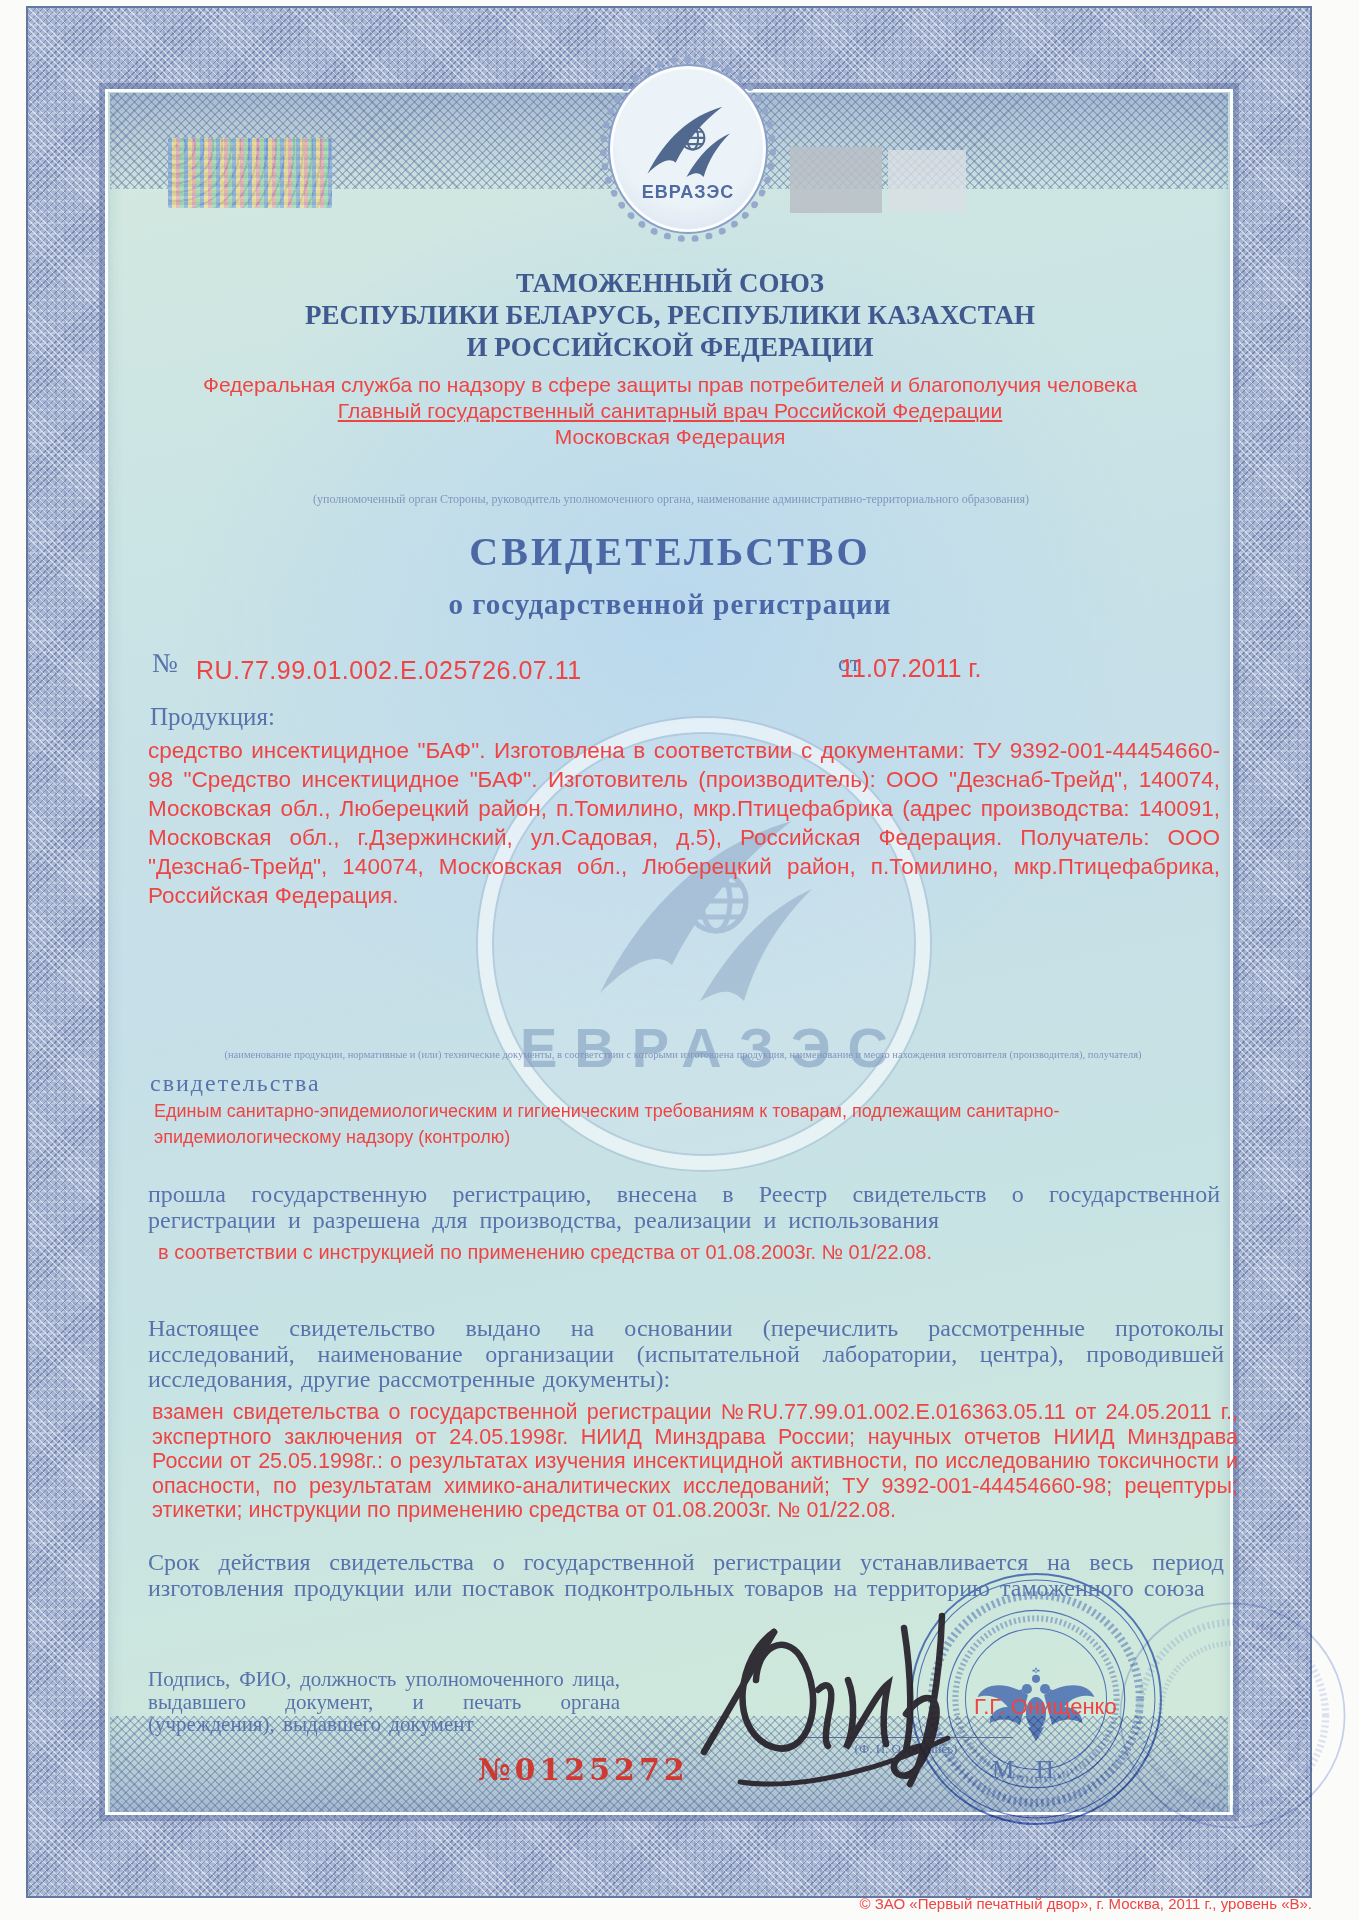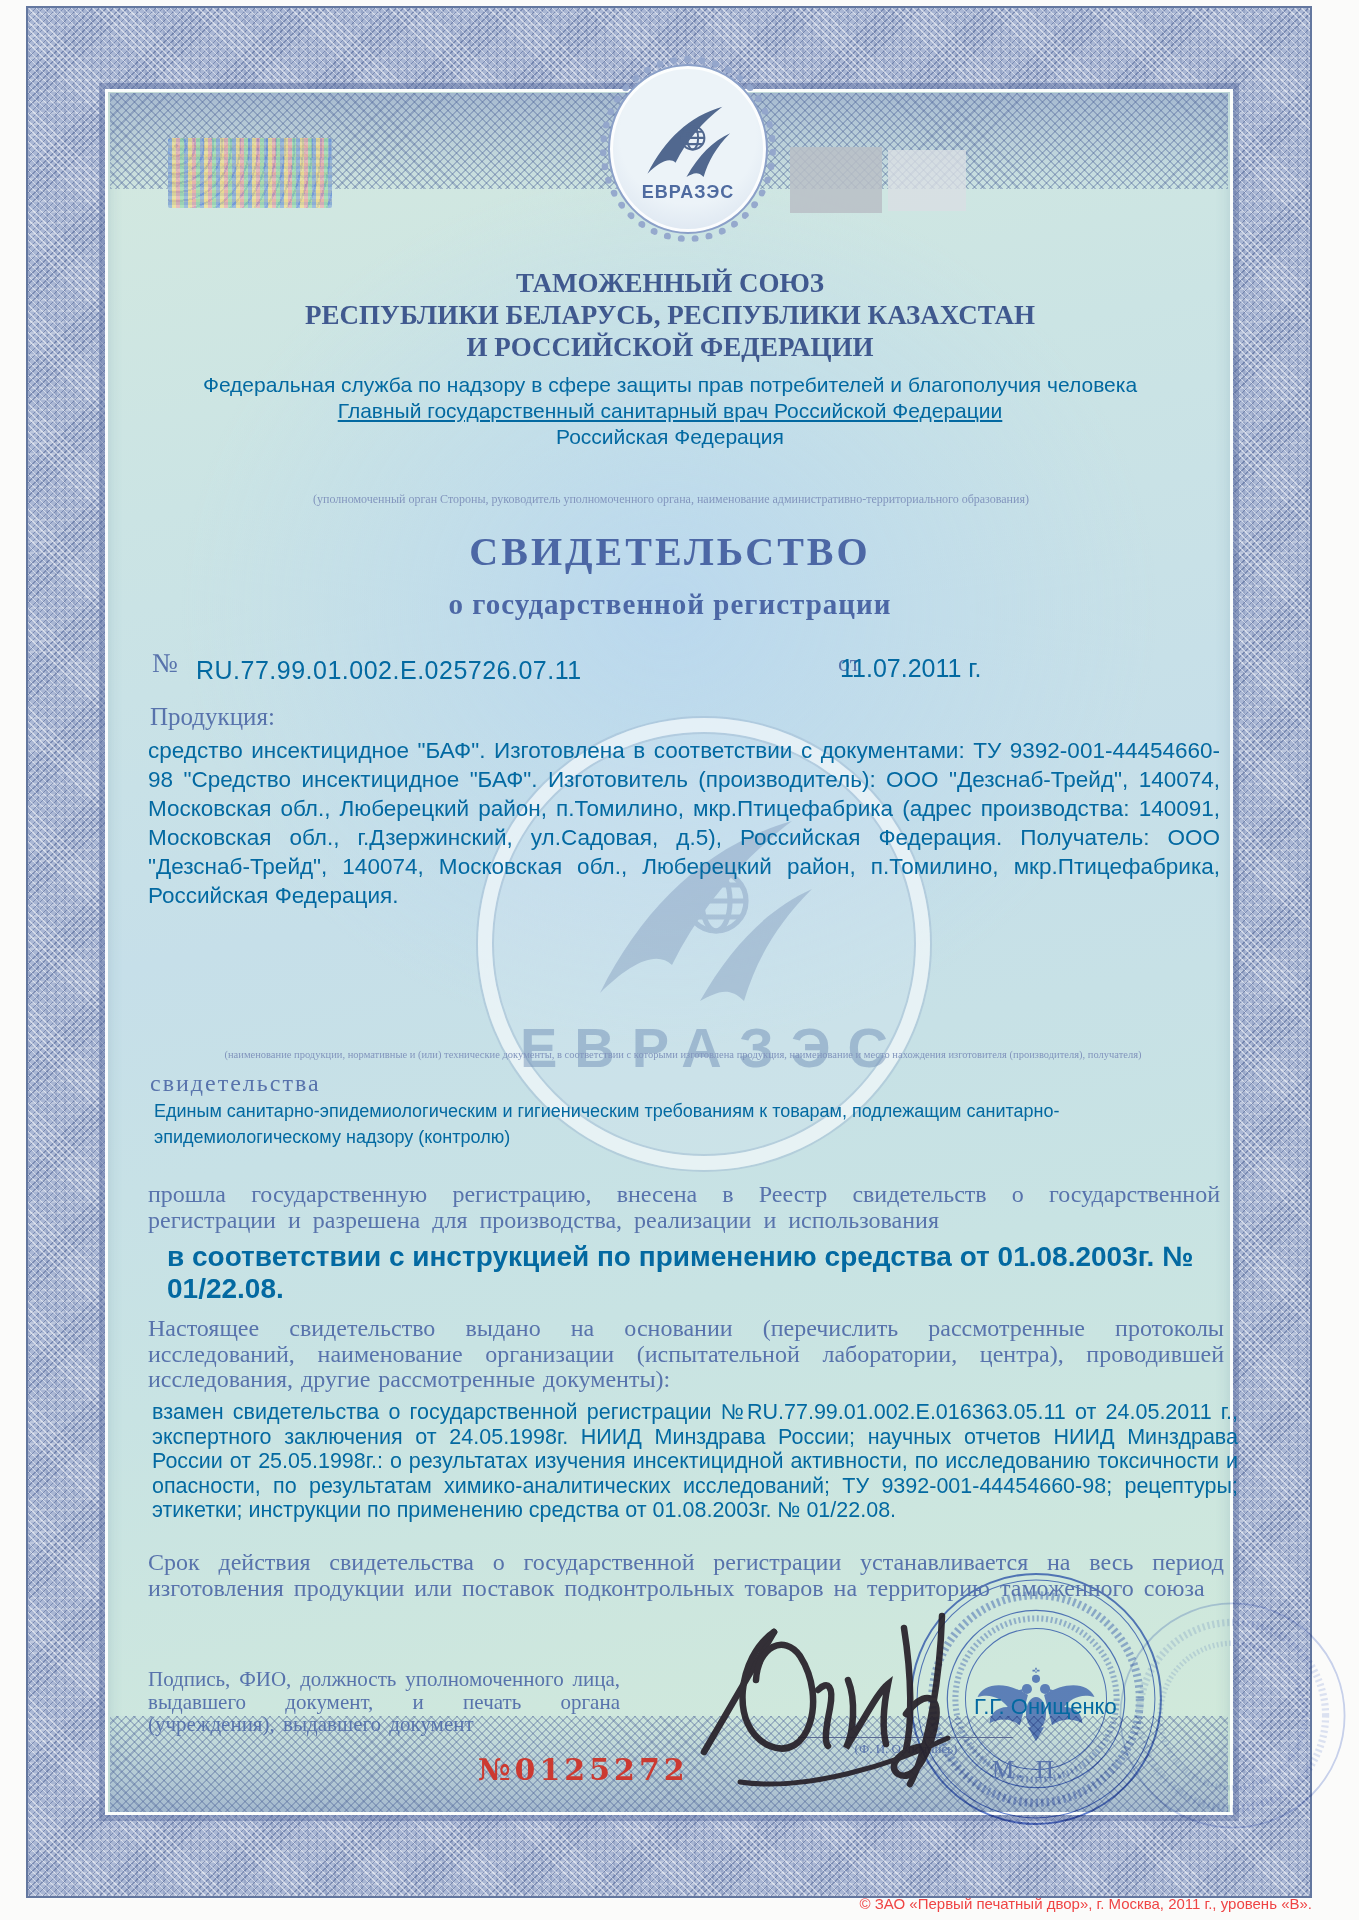--- a/index.html
+++ b/index.html
@@ -52,21 +52,21 @@
   
   .watermark{position:absolute;left:478px;top:718px;width:424px;height:424px;z-index:2;border-radius:50%;
         border:14px solid rgba(255,255,255,.55);box-shadow:0 0 0 2px rgba(160,185,210,.5), inset 0 0 0 2px rgba(160,185,210,.5);
         background:rgba(215,232,242,.25);display:flex;flex-direction:column;align-items:center;justify-content:center;}
   .watermark svg{width:250px;height:200px;opacity:.34;}
   .watermark .wm-text{font-family:"Liberation Sans",sans-serif;font-weight:bold;font-size:56px;
         letter-spacing:17px;color:rgba(104,136,178,.45);margin-top:6px;padding-left:17px;}
   
   .t{position:absolute;z-index:5;}
   .serifblue{font-family:"Liberation Serif",serif;color:#5873ac;}
-  .dark{color:#0369a1;}
+  .dark{color:#ef4444;}
   .hdr{font-family:"Liberation Serif",serif;font-weight:bold;color:#40598f;text-align:center;}
   .center{text-align:center;}
   .just{text-align:justify;}
   .caption{font-family:"Liberation Serif",serif;color:#8295bd;white-space:nowrap;text-align:center;}
   .rednum{font-family:"DejaVu Serif",serif;font-weight:bold;color:#cc3a31;letter-spacing:4px;}
   .sig-line{position:absolute;left:798px;top:1737px;width:215px;height:1px;background:#5b6b95;z-index:5;}
   .stamp{position:absolute;z-index:4;mix-blend-mode:multiply;}
   .signature{position:absolute;left:686px;top:1594px;width:322px;height:218px;z-index:7;}
   .footer{position:absolute;left:640px;top:1895px;width:672px;text-align:right;font-size:15px;color:#ef4444;z-index:5;}
 </style>
@@ -116,42 +116,42 @@
       <div class="logo-text">ЕВРАЗЭС</div>
     </div>
   </div>
 
   <div class="t hdr" style="left:150px;top:268px;width:1040px;font-size:27px;line-height:31px;">ТАМОЖЕННЫЙ СОЮЗ</div>
   <div class="t hdr" style="left:150px;top:300px;width:1040px;font-size:27px;line-height:31px;">РЕСПУБЛИКИ БЕЛАРУСЬ, РЕСПУБЛИКИ КАЗАХСТАН</div>
   <div class="t hdr" style="left:150px;top:332px;width:1040px;font-size:27px;line-height:31px;">И РОССИЙСКОЙ ФЕДЕРАЦИИ</div>
 
   <div class="t dark center" style="left:130px;top:372px;width:1080px;font-size:21px;line-height:25px;">Федеральная служба по надзору в сфере защиты прав потребителей и благополучия человека</div>
   <div class="t dark center" style="left:130px;top:398px;width:1080px;font-size:21px;line-height:25px;text-decoration:underline;">Главный государственный санитарный врач Российской Федерации</div>
-  <div class="t dark center" style="left:130px;top:424px;width:1080px;font-size:21px;line-height:25px;">Российская Федерация</div>
+  <div class="t dark center" style="left:130px;top:424px;width:1080px;font-size:21px;line-height:25px;">Московская Федерация</div>
 
   <div class="t caption" style="left:128px;top:492px;width:1086px;font-size:12px;">(уполномоченный орган Стороны, руководитель уполномоченного органа, наименование административно-территориального образования)</div>
 
   <div class="t hdr" style="left:150px;top:528px;width:1040px;font-size:40px;letter-spacing:3px;color:#4c67a5;">СВИДЕТЕЛЬСТВО</div>
   <div class="t hdr" style="left:150px;top:588px;width:1040px;font-size:29px;letter-spacing:1px;color:#4c67a5;">о государственной регистрации</div>
 
   <div class="t serifblue" style="left:152px;top:648px;font-size:27px;">№</div>
   <div class="t dark" style="left:196px;top:656px;font-size:25px;letter-spacing:.5px;">RU.77.99.01.002.Е.025726.07.11</div>
   <div class="t serifblue" style="left:798px;top:650px;font-size:24px;margin-left:40px;">от</div>
   <div class="t dark" style="left:840px;top:654px;font-size:25px;">11.07.2011 г.</div>
 
   <div class="t serifblue" style="left:150px;top:703px;font-size:25px;">Продукция:</div>
   <div class="t dark just" style="left:148px;top:736px;width:1072px;font-size:22.5px;line-height:29px;">средство инсектицидное "БАФ". Изготовлена в соответствии с документами: ТУ 9392-001-44454660-98 "Средство инсектицидное "БАФ". Изготовитель (производитель): ООО "Дезснаб-Трейд", 140074, Московская обл., Люберецкий район, п.Томилино, мкр.Птицефабрика (адрес производства: 140091, Московская обл., г.Дзержинский, ул.Садовая, д.5), Российская Федерация.  Получатель: ООО "Дезснаб-Трейд", 140074, Московская обл., Люберецкий район, п.Томилино, мкр.Птицефабрика, Российская Федерация.</div>
 
   <div class="t caption" style="left:128px;top:1049px;width:1110px;font-size:10.5px;">(наименование продукции, нормативные и (или) технические документы, в соответствии с которыми изготовлена продукция, наименование и место нахождения изготовителя (производителя), получателя)</div>
 
   <div class="t serifblue" style="left:150px;top:1070px;font-size:24px;letter-spacing:2px;">свидетельства</div>
   <div class="t dark" style="left:154px;top:1098px;width:1066px;font-size:18px;line-height:26px;">Единым санитарно-эпидемиологическим и гигиеническим требованиям к товарам, подлежащим санитарно-эпидемиологическому надзору (контролю)</div>
 
   <div class="t serifblue just" style="left:148px;top:1182px;width:1072px;font-size:24px;line-height:25.5px;word-spacing:6px;">прошла государственную регистрацию, внесена в Реестр свидетельств о государственной регистрации и разрешена для производства, реализации и использования</div>
-  <div class="t dark" style="left:167px;top:1241px;width:1066px;font-size:28px;font-weight:bold;">в соответствии с инструкцией по применению средства от 01.08.2003г. № 01/22.08.</div>
+  <div class="t dark" style="left:158px;top:1241px;width:1066px;font-size:20px;">в соответствии с инструкцией по применению средства от 01.08.2003г. № 01/22.08.</div>
 
   <div class="t serifblue just" style="left:148px;top:1316px;width:1076px;font-size:24px;line-height:25.5px;word-spacing:2px;">Настоящее свидетельство выдано на основании (перечислить рассмотренные протоколы исследований, наименование организации (испытательной лаборатории, центра), проводившей исследования, другие рассмотренные документы):</div>
   <div class="t dark just" style="left:152px;top:1400px;width:1086px;font-size:21.5px;line-height:24.5px;">взамен свидетельства о государственной регистрации №RU.77.99.01.002.Е.016363.05.11 от 24.05.2011 г., экспертного заключения от 24.05.1998г. НИИД Минздрава России; научных отчетов НИИД Минздрава России от 25.05.1998г.: о результатах изучения инсектицидной активности, по исследованию токсичности и опасности, по результатам химико-аналитических исследований; ТУ 9392-001-44454660-98; рецептуры; этикетки; инструкции по применению средства от 01.08.2003г. № 01/22.08.</div>
 
   <div class="t serifblue just" style="left:148px;top:1550px;width:1076px;font-size:24px;line-height:25.5px;word-spacing:4px;">Срок действия свидетельства о государственной регистрации устанавливается на весь период изготовления продукции или поставок подконтрольных товаров на территорию таможенного союза</div>
 
   <div class="t serifblue just" style="left:148px;top:1668px;width:472px;font-size:21px;line-height:22.5px;word-spacing:3px;">Подпись, ФИО, должность уполномоченного лица, выдавшего документ, и печать органа (учреждения), выдавшего документ</div>
 
   <div class="t rednum" style="left:478px;top:1752px;font-size:30px;">№0125272</div>
 

